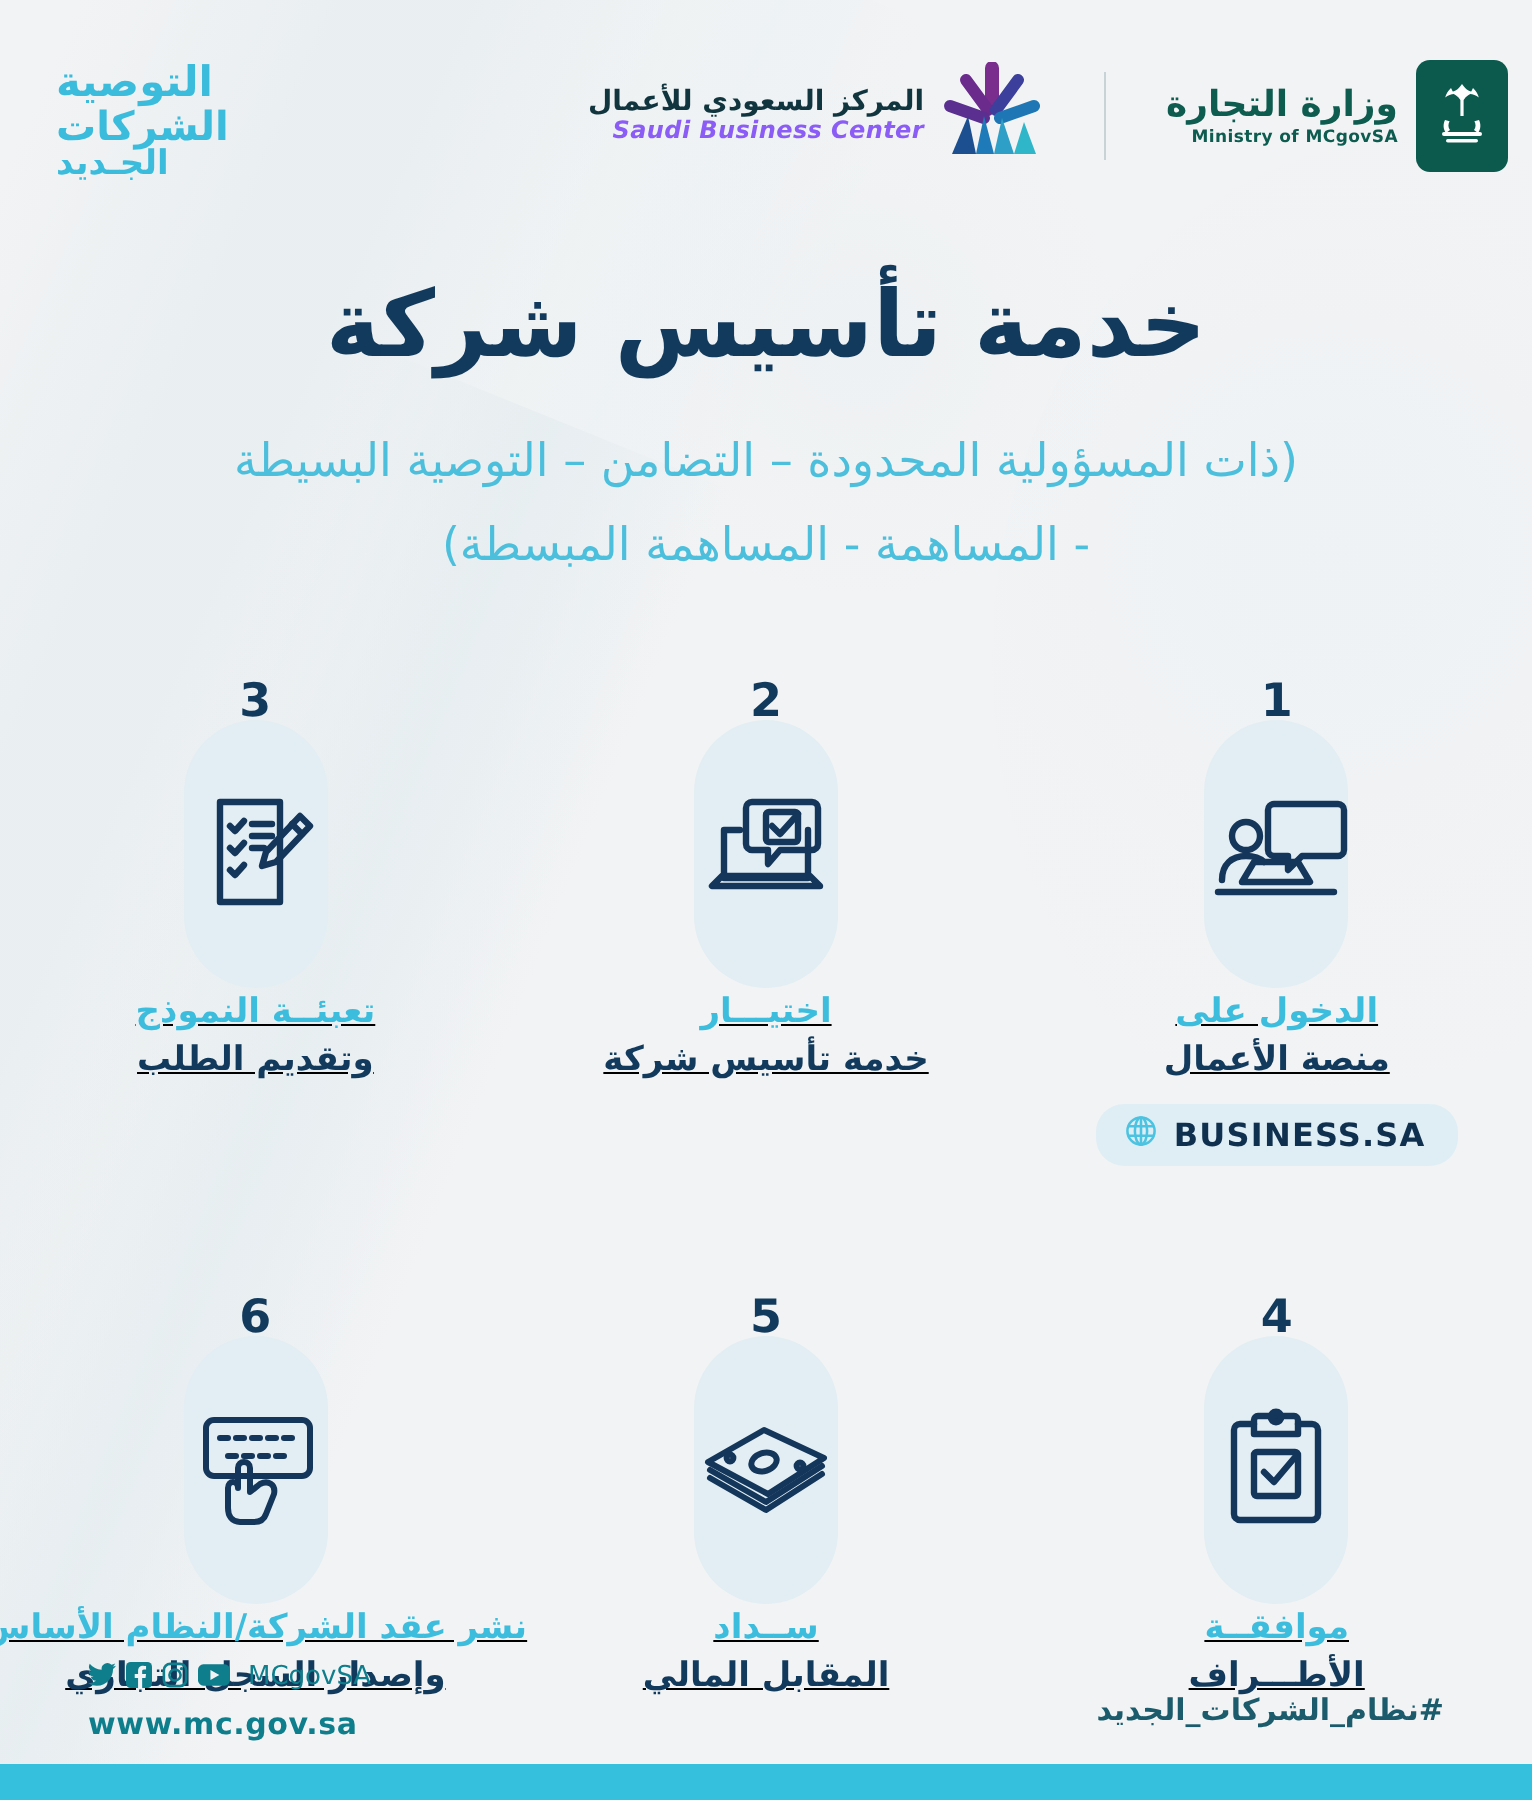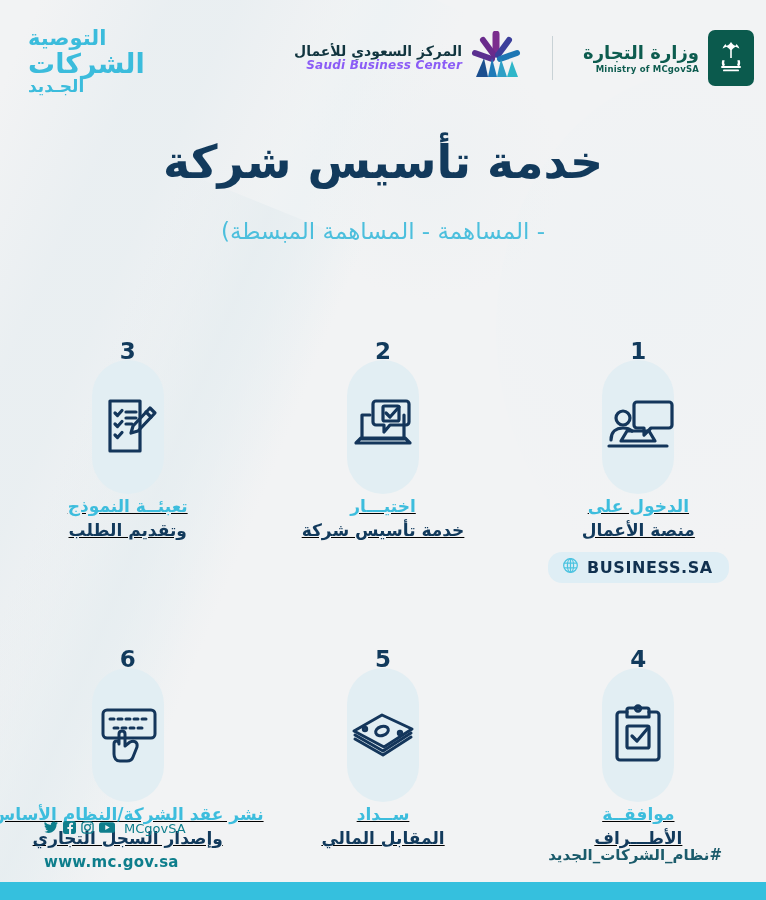--- a/index.html
+++ b/index.html
@@ -80,21 +80,21 @@
   }
   .nl-line {
     color: #3bbcdc;
     font-weight: 700;
     letter-spacing: .5px;
     line-height: 1;
     white-space: nowrap;
     direction: rtl;
   }
   .nl-1 { font-size: 21px; }
-  .nl-2 { font-size: 27px; }
+  .nl-2 { font-size: 20px; }
   .nl-3 { font-size: 17px; }
 
   .header-right {
     position: absolute;
     right: 12px; top: 30px;
     display: flex;
     align-items: center;
     gap: 16px;
     direction: ltr;
   }
@@ -291,21 +291,21 @@
     color: #0e7e8c;
     font-size: 13px;
     font-weight: 400;
     margin-left: 4px;
   }
   .site-url {
     color: #0e7e8c;
     font-size: 15px;
     font-weight: 700;
     letter-spacing: .3px;
-    margin-top: 12px;
+    margin-top: 2px;
   }
   .footer-right {
     position: absolute;
     right: 44px; bottom: 36px;
     color: #1b5b6b;
     font-size: 15px;
     font-weight: 600;
     direction: rtl;
   }
   .bottom-bar {
@@ -383,20 +383,21 @@
           </svg>
         </div>
       </div>
 
     </div>
   </div>
 
   <div class="title-block">
     <h1 class="main-title">خدمة تأسيس شركة</h1>
     <div class="subtitle">
+      <span class="sub-line">(ذات المسؤولية المحدودة – التضامن – التوصية البسيطة</span>
       <span class="sub-line">- المساهمة - المساهمة المبسطة)</span>
     </div>
   </div>
 
   <div class="steps">
 
     <div class="step-row row1">
 
       <div class="step">
         <div class="pill">

